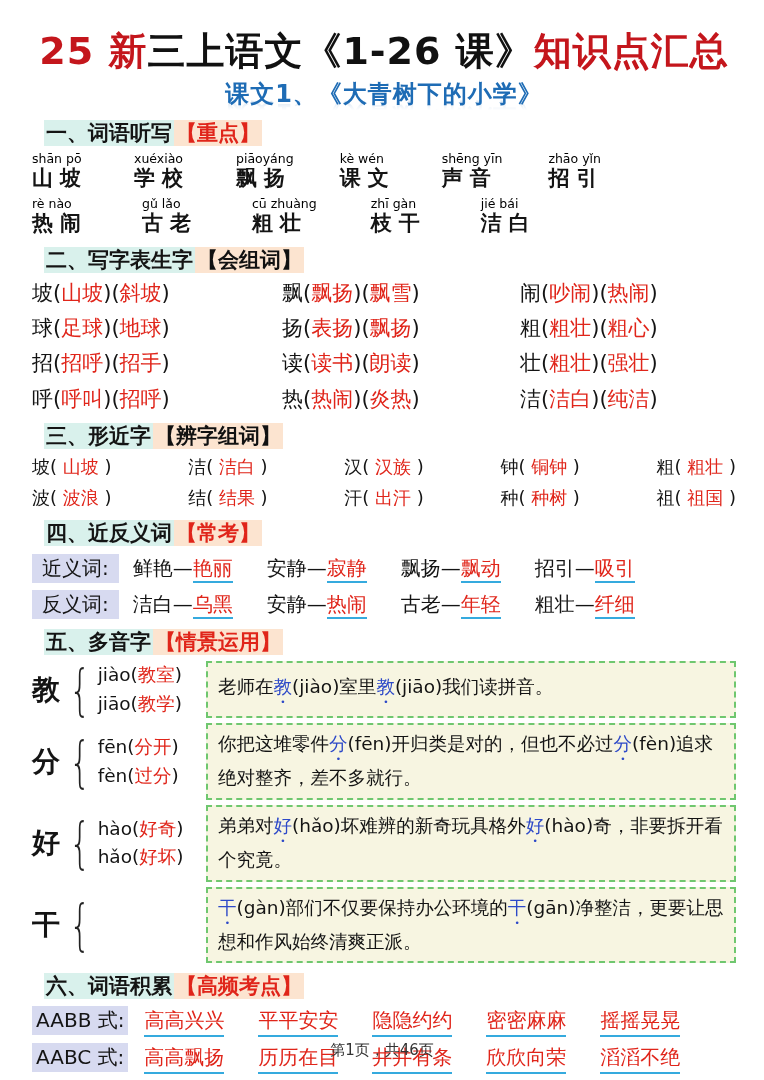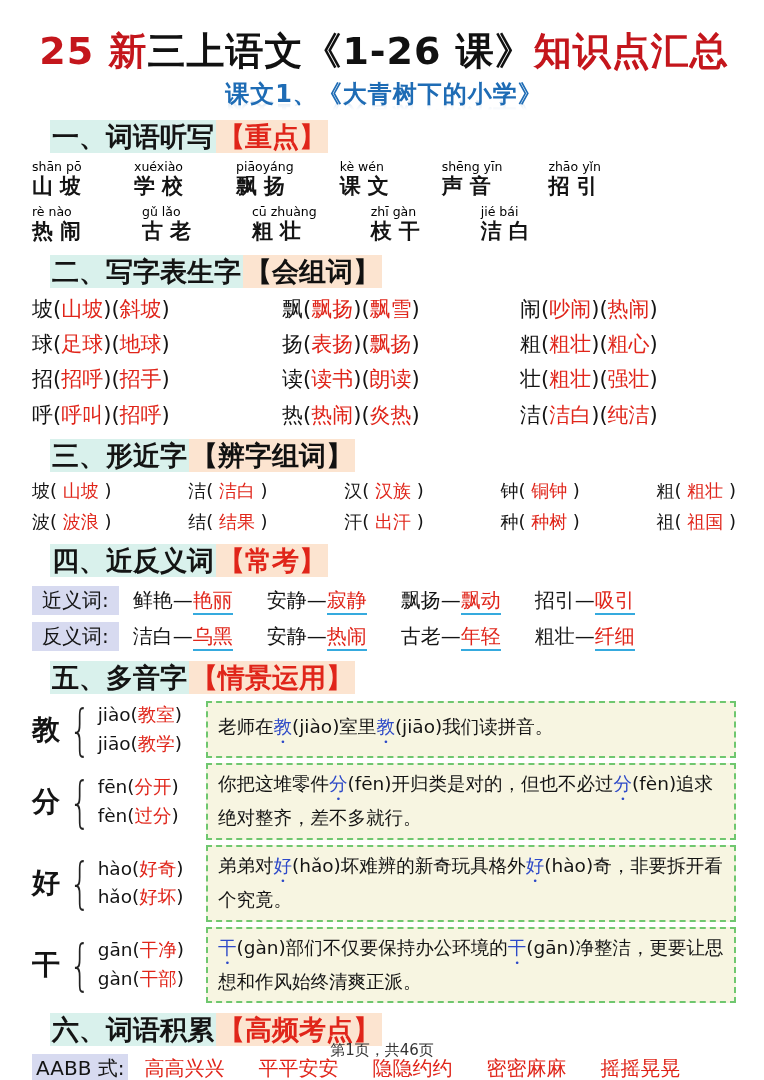--- a/index.html
+++ b/index.html
@@ -27,21 +27,21 @@
     padding-top:30px;line-height:1.15;white-space:nowrap;
   }
   .title .t-red{color:var(--title-red);}
   .title .t-black{color:#111;}
   .subtitle{
     text-align:center;font-size:24px;font-weight:bold;color:var(--subtitle-blue);
     margin-top:4px;letter-spacing:1px;
     -webkit-box-reflect: below -14px linear-gradient(transparent 55%, rgba(0,0,0,0.25));
   }
 
-  .sec-h{font-size:27px;font-weight:bold;margin:9px 18px 5px;}
+  .sec-h{font-size:21px;font-weight:bold;margin:9px 12px 5px;}
   .sec-h .num{background:var(--cyan-bg);padding:1px 2px;}
   .sec-h .tag{background:var(--peach-bg);color:var(--red);padding:1px 2px;}
   .sec-h .tag.tag-dark{color:#111;}
 
   
   .w-row{display:flex;gap:46px;margin:1px 0 5px;}
   .w-row.second{gap:54px;}
   .word .pinyin{font-size:12.5px;color:#000000;line-height:1.1;}
   .word .hanzi{font-size:21px;font-weight:bold;letter-spacing:7px;line-height:1.25;}
 
@@ -282,24 +282,20 @@
     </div>
     <div class="ms-box">
       <span class="ms-sent"><span>弟弟对</span><span class="seg-b">好</span><span>(hǎo)坏难辨的新奇玩具格外</span><span class="seg-b">好</span><span>(hào)奇，非要拆开看个究竟。</span></span>
     </div>
   </div>
 
   <div class="ms-entry">
     <div class="ms-left">
       <span class="ms-char">干</span>
       <span class="ms-brace">{</span>
-      <div class="ms-readings">
-        <div class="ms-reading"><span>gān(</span><span class="seg-r">干净</span><span>)</span></div>
-        <div class="ms-reading"><span>gàn(</span><span class="seg-r">干部</span><span>)</span></div>
-      </div>
     </div>
     <div class="ms-box">
       <span class="ms-sent"><span class="seg-b">干</span><span>(gàn)部们不仅要保持办公环境的</span><span class="seg-b">干</span><span>(gān)净整洁，更要让思想和作风始终清爽正派。</span></span>
     </div>
   </div>
 
   <div class="sec-h">
     <span class="num">六、词语积累</span><span class="tag">【高频考点】</span>
   </div>
   <div class="jl-row">

